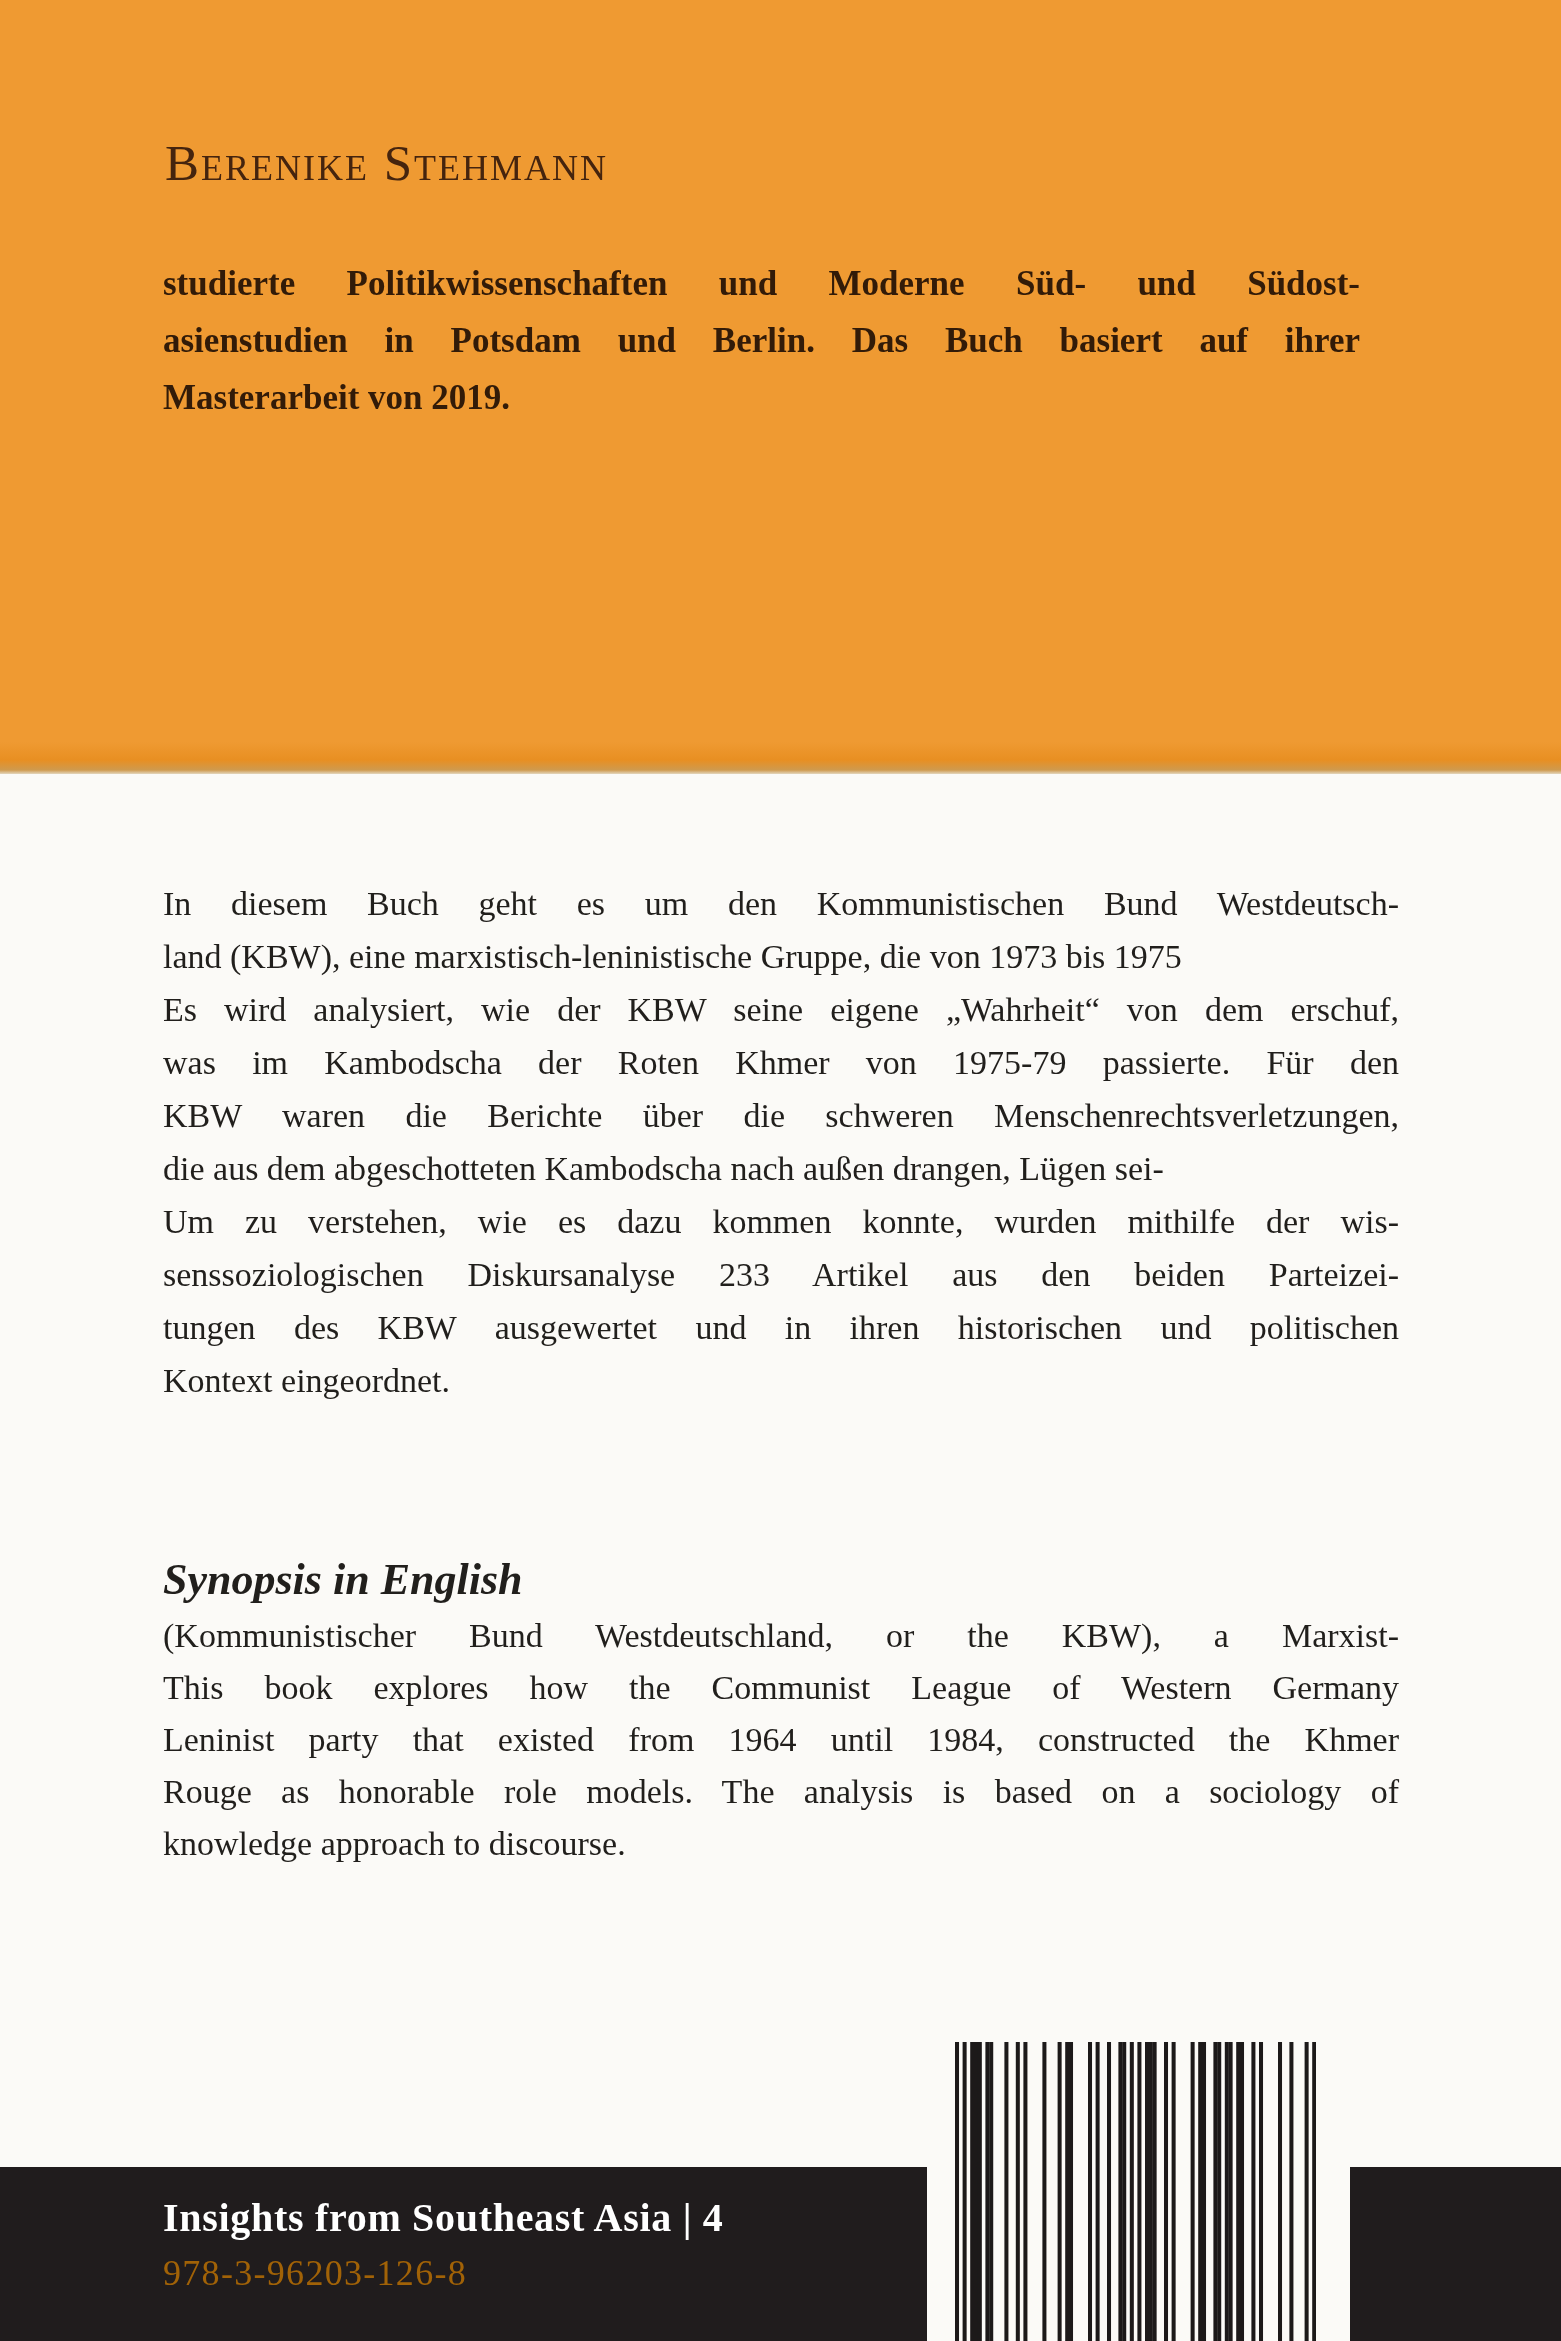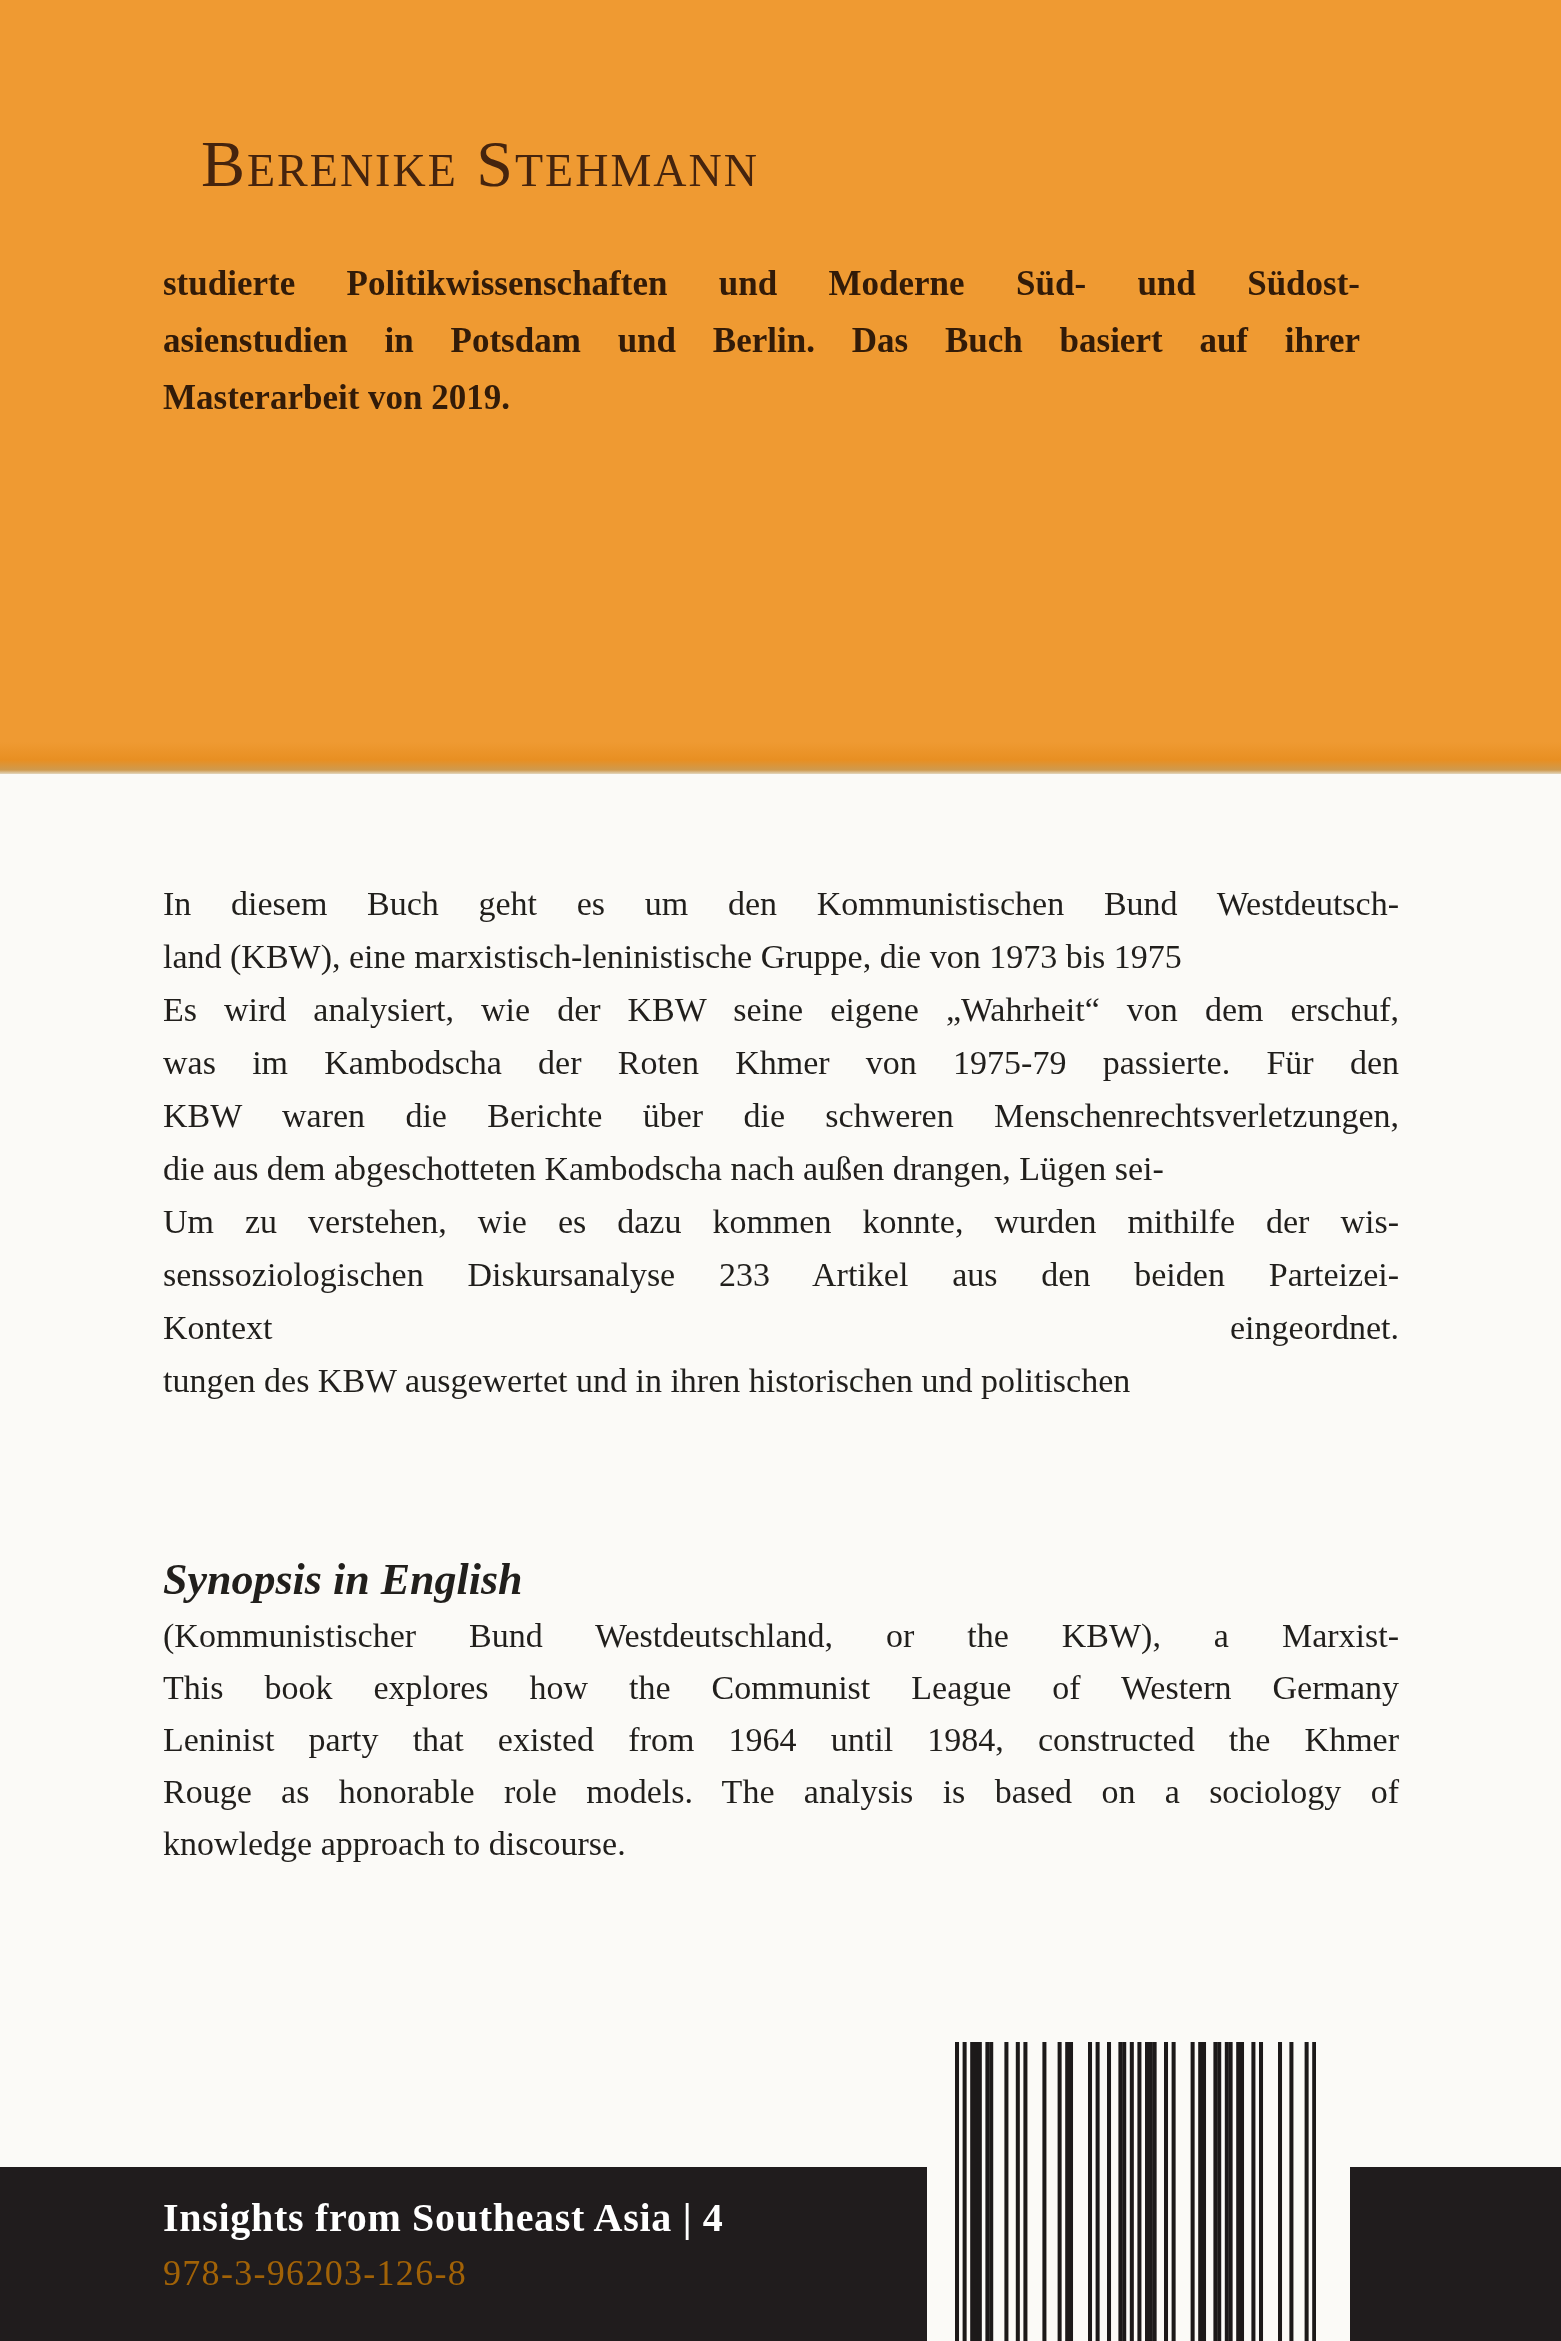--- a/index.html
+++ b/index.html
@@ -15,24 +15,23 @@
     position:absolute; left:0; top:0; width:1562px; height:774px;
     background:linear-gradient(180deg,
       var(--orange,#ef9a32) 0px,
       var(--orange,#ef9a32) 742px,
       #e88f22 760px,
       #cf9a4e 770px,
       #e3d6bd 774px);
   }
   .author-name {
     position:absolute; left:165px; top:134px;
-    font-size:66px; line-height:59px;
+    font-size:51px; line-height:59px;
     font-variant:small-caps; letter-spacing:2px;
     color:var(--author_text,#45240e);
-    margin-left:36px;
   }
   .bio {
     position:absolute; left:163px; top:255px; width:1197px;
     font-size:35px; font-weight:700; line-height:57px;
     color:var(--bio_text,#321b08);
   }
 
   
   .german-description {
     position:absolute; left:163px; top:877px; width:1236px;
@@ -97,22 +96,22 @@
       </div>
     <div>
         <div class="tline">Es wird analysiert, wie der KBW seine eigene „Wahrheit“ von dem erschuf,</div>
         <div class="tline">was im Kambodscha der Roten Khmer von 1975-79 passierte. Für den</div>
         <div class="tline">KBW waren die Berichte über die schweren Menschenrechtsverletzungen,</div>
         <div class="tline">die aus dem abgeschotteten Kambodscha nach außen drangen, Lügen sei-</div>
       </div>
     <div>
         <div class="tline">Um zu verstehen, wie es dazu kommen konnte, wurden mithilfe der wis-</div>
         <div class="tline">senssoziologischen Diskursanalyse 233 Artikel aus den beiden Parteizei-</div>
+        <div class="tline">tungen des KBW ausgewertet und in ihren historischen und politischen</div>
         <div class="tline">Kontext eingeordnet.</div>
-        <div class="tline">tungen des KBW ausgewertet und in ihren historischen und politischen</div>
       </div>
   </div>
 
   <div class="synopsis-heading">Synopsis in English</div>
 
   <div class="english-synopsis">
       <div class="tline">(Kommunistischer Bund Westdeutschland, or the KBW), a Marxist-</div>
       <div class="tline">This book explores how the Communist League of Western Germany</div>
       <div class="tline">Leninist party that existed from 1964 until 1984, constructed the Khmer</div>
       <div class="tline">Rouge as honorable role models. The analysis is based on a sociology of</div>

